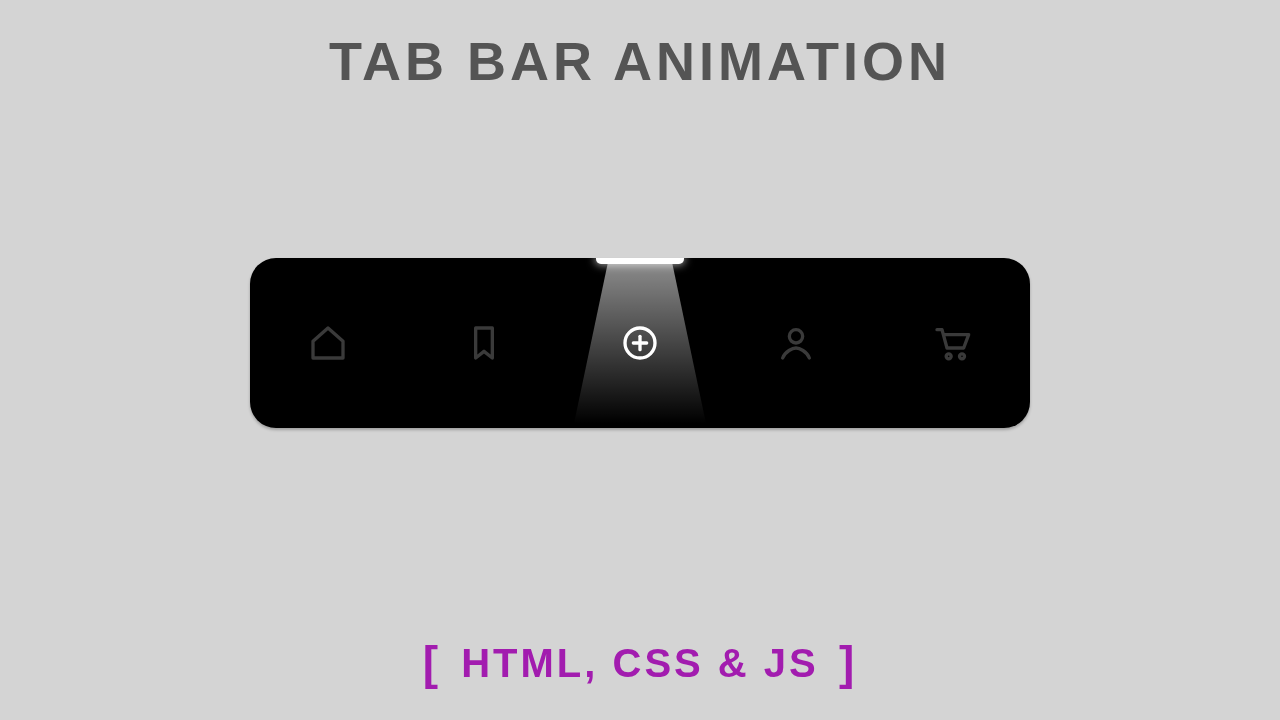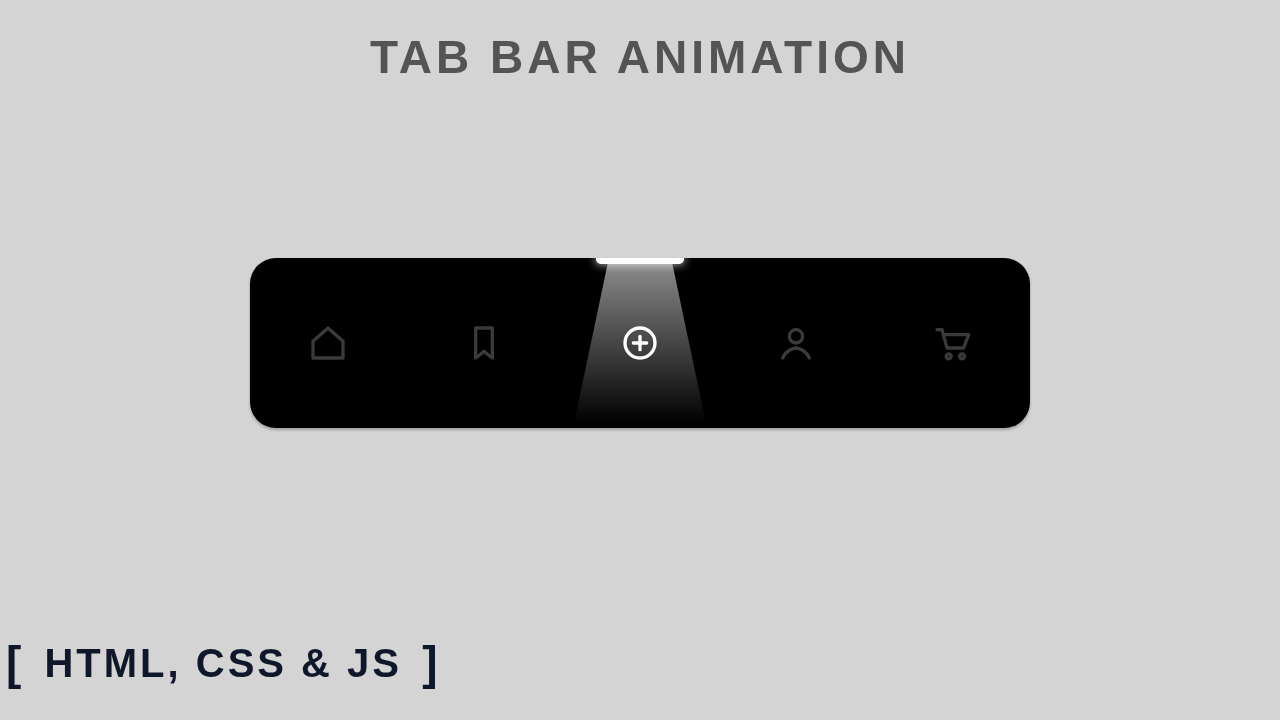--- a/index.html
+++ b/index.html
@@ -15,35 +15,35 @@
     position:relative;
     width:1280px;
     height:720px;
   }
   .title{
     position:absolute;
     top:30px;
     left:0;
     width:100%;
     text-align:center;
-    font-size:46px;
+    font-size:54px;
     font-weight:700;
     letter-spacing:4px;
     color:#545454;
   }
   .subtitle{
     position:absolute;
     bottom:30px;
     left:0;
     width:100%;
-    text-align:left;
+    text-align:center;
     font-size:40px;
     font-weight:700;
     letter-spacing:3px;
-    color:#0f172a;
+    color:#a21caf;
   }
   .subtitle .br{
     font-weight:800;
     font-size:46px;
     vertical-align:-2px;
     padding:0 6px;
   }
 
   .tabbar{
     position:absolute;

